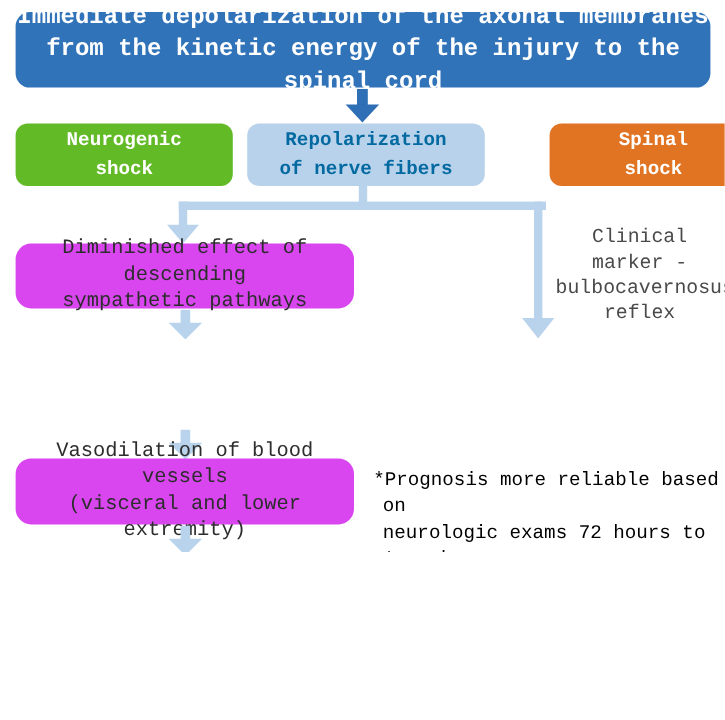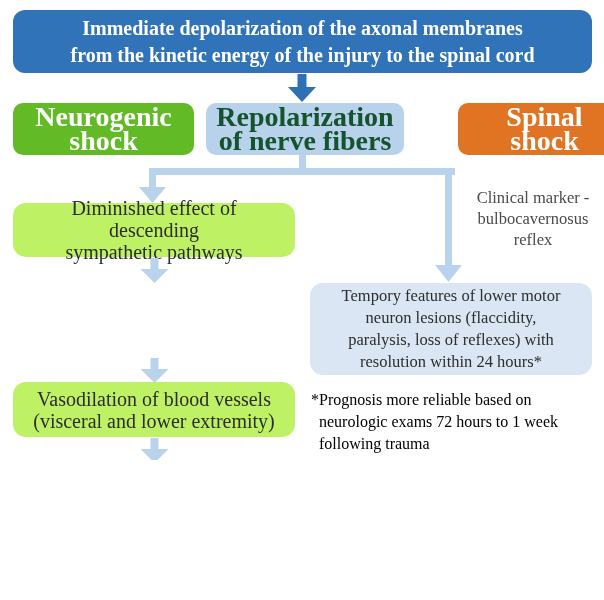--- a/index.html
+++ b/index.html
@@ -1,35 +1,35 @@
 <!DOCTYPE html>
 <html><head>
 <meta charset="utf-8">
 <style>
   html,body{margin:0;padding:0;background:#fff;}
   .canvas{
     position:relative;width:604px;height:460px;background:#ffffff;
-    font-family:Liberation Serif, serif;overflow:hidden;
+    font-family:Liberation Mono, monospace;overflow:hidden;
   }
   .box{
     position:absolute;display:flex;align-items:center;justify-content:center;
     text-align:center;white-space:pre-line;box-sizing:border-box;
   }
   .root-box{
     left:13px;top:10px;width:579px;height:63px;border-radius:12px;
     background:#3173b9;color:#ffffff;font-weight:bold;font-size:20px;line-height:27px;
   }
   .row-box{top:103px;height:52px;border-radius:10px;font-weight:bold;
-    font-size:28px;line-height:24px;}
+    font-size:16px;line-height:24px;}
   .green-box{left:13px;width:181px;background:#63ba27;color:#ffffff;}
-  .center-box{left:206px;width:198px;background:#b7d2ea;color:#14532d;}
+  .center-box{left:206px;width:198px;background:#b7d2ea;color:#0369a1;}
   .orange-box{left:418px;width:173px;background:#e17422;color:#ffffff;margin-left:40px;}
   .flow-box{
-    left:13px;width:282px;border-radius:13px;background:#bef264;color:#2d2d2d;
-    font-size:20px;line-height:22px;padding:0 18px;
+    left:13px;width:282px;border-radius:13px;background:#d946ef;color:#2d2d2d;
+    font-size:17px;line-height:22px;padding:0 18px;
   }
   .flow-1{top:203px;height:54px;}
   .flow-2{top:283px;height:74px;}
   .flow-3{top:382px;height:55px;}
   .flow-4{top:462px;height:55px;}
   .flow-5{top:542px;height:56px;}
   .right-box{left:310px;top:283px;width:282px;height:92px;border-radius:13px;
     background:#dae6f3;color:#2d2d2d;font-size:16.5px;line-height:22px;}
   .conn{position:absolute;background:#b9d3ec;}
   .conn-stem-center{left:299px;top:155px;width:7px;height:17px;}
@@ -106,22 +106,18 @@
     <polygon points="0.5,11 28.5,11 14.5,25" fill="#b9d3ec"></polygon>
   </svg>
 
 
   <svg class="arrowhead" style="left:140px;top:518px;" width="29" height="25" viewBox="0 0 29 25">
     <rect x="10.5" y="0" width="8" height="12" fill="#b9d3ec"></rect>
     <polygon points="0.5,11 28.5,11 14.5,25" fill="#b9d3ec"></polygon>
   </svg>
 
 
-  <div class="box right-box">Tempory features of lower motor
-neuron lesions (flaccidity,
-paralysis, loss of reflexes) with
-resolution within 24 hours*</div>
 
   <div class="footnote">*Prognosis more reliable based on
 neurologic exams 72 hours to 1 week
 following trauma</div>
 
 </div>
 
 </body></html>

